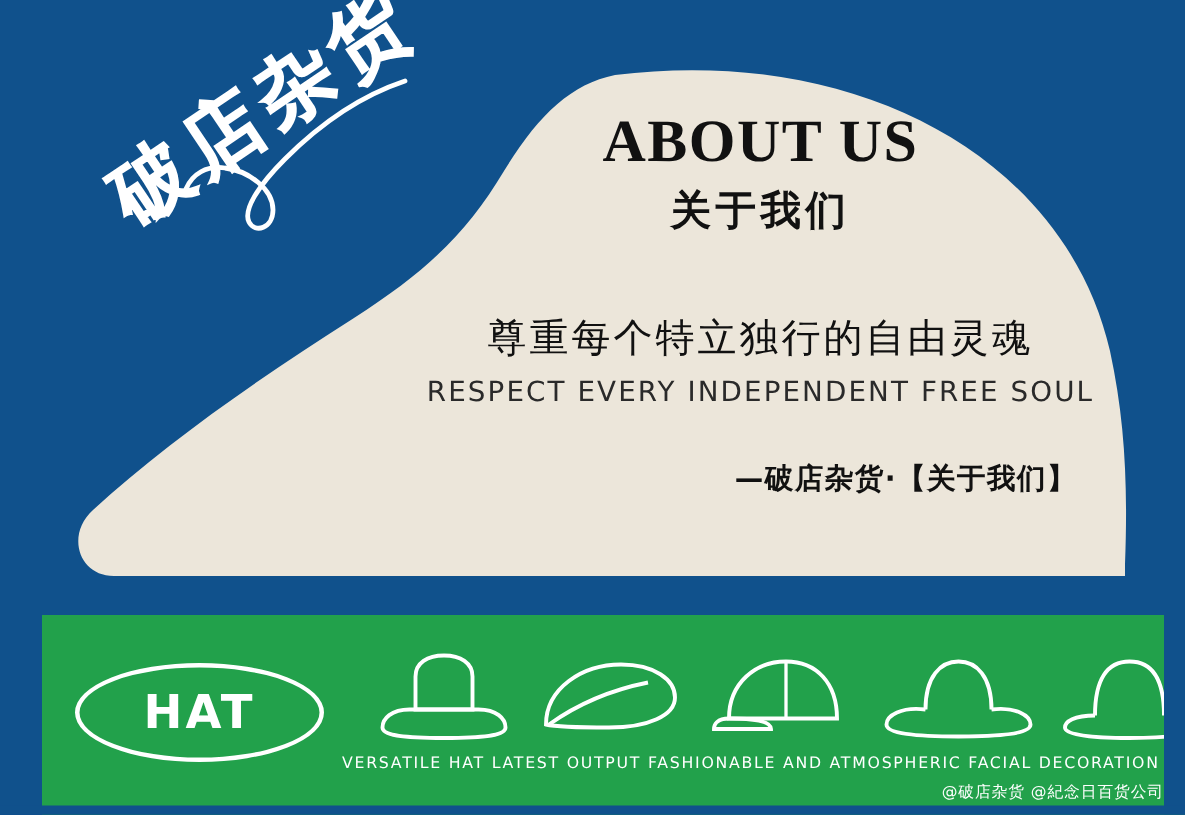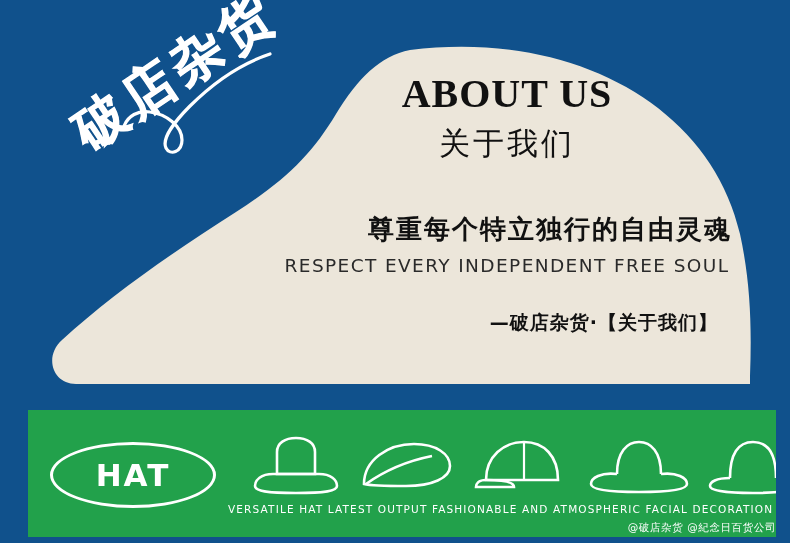--- a/index.html
+++ b/index.html
@@ -50,35 +50,34 @@
     font-family:Liberation Serif, serif;
     font-weight:bold;
     font-size:40px;
     letter-spacing:1px;
     color:#111111;
     margin:0;
     line-height:1.1;
   }
   .about-cn{
     font-family:"DejaVu Sans","Liberation Sans",sans-serif;
-    font-weight:normal;
-    font-size:31px;
+    font-weight:bold;
+    font-size:27px;
     letter-spacing:3px;
     color:#111111;
     margin:10px 0 0 0;
     line-height:1.1;
   }
   .slogan-cn{
     font-family:"DejaVu Sans","Liberation Sans",sans-serif;
-    font-weight:bold;
+    font-weight:normal;
     font-size:26px;
     letter-spacing:2px;
     color:#111111;
     margin:52px 0 0 0;
-    text-align:right;
   }
   .slogan-en{
     font-family:"DejaVu Sans","Liberation Sans",sans-serif;
     font-size:18.5px;
     letter-spacing:1.4px;
     color:#2a2a2a;
     margin:8px 0 0 0;
     white-space:nowrap;
   }
   .signature{

